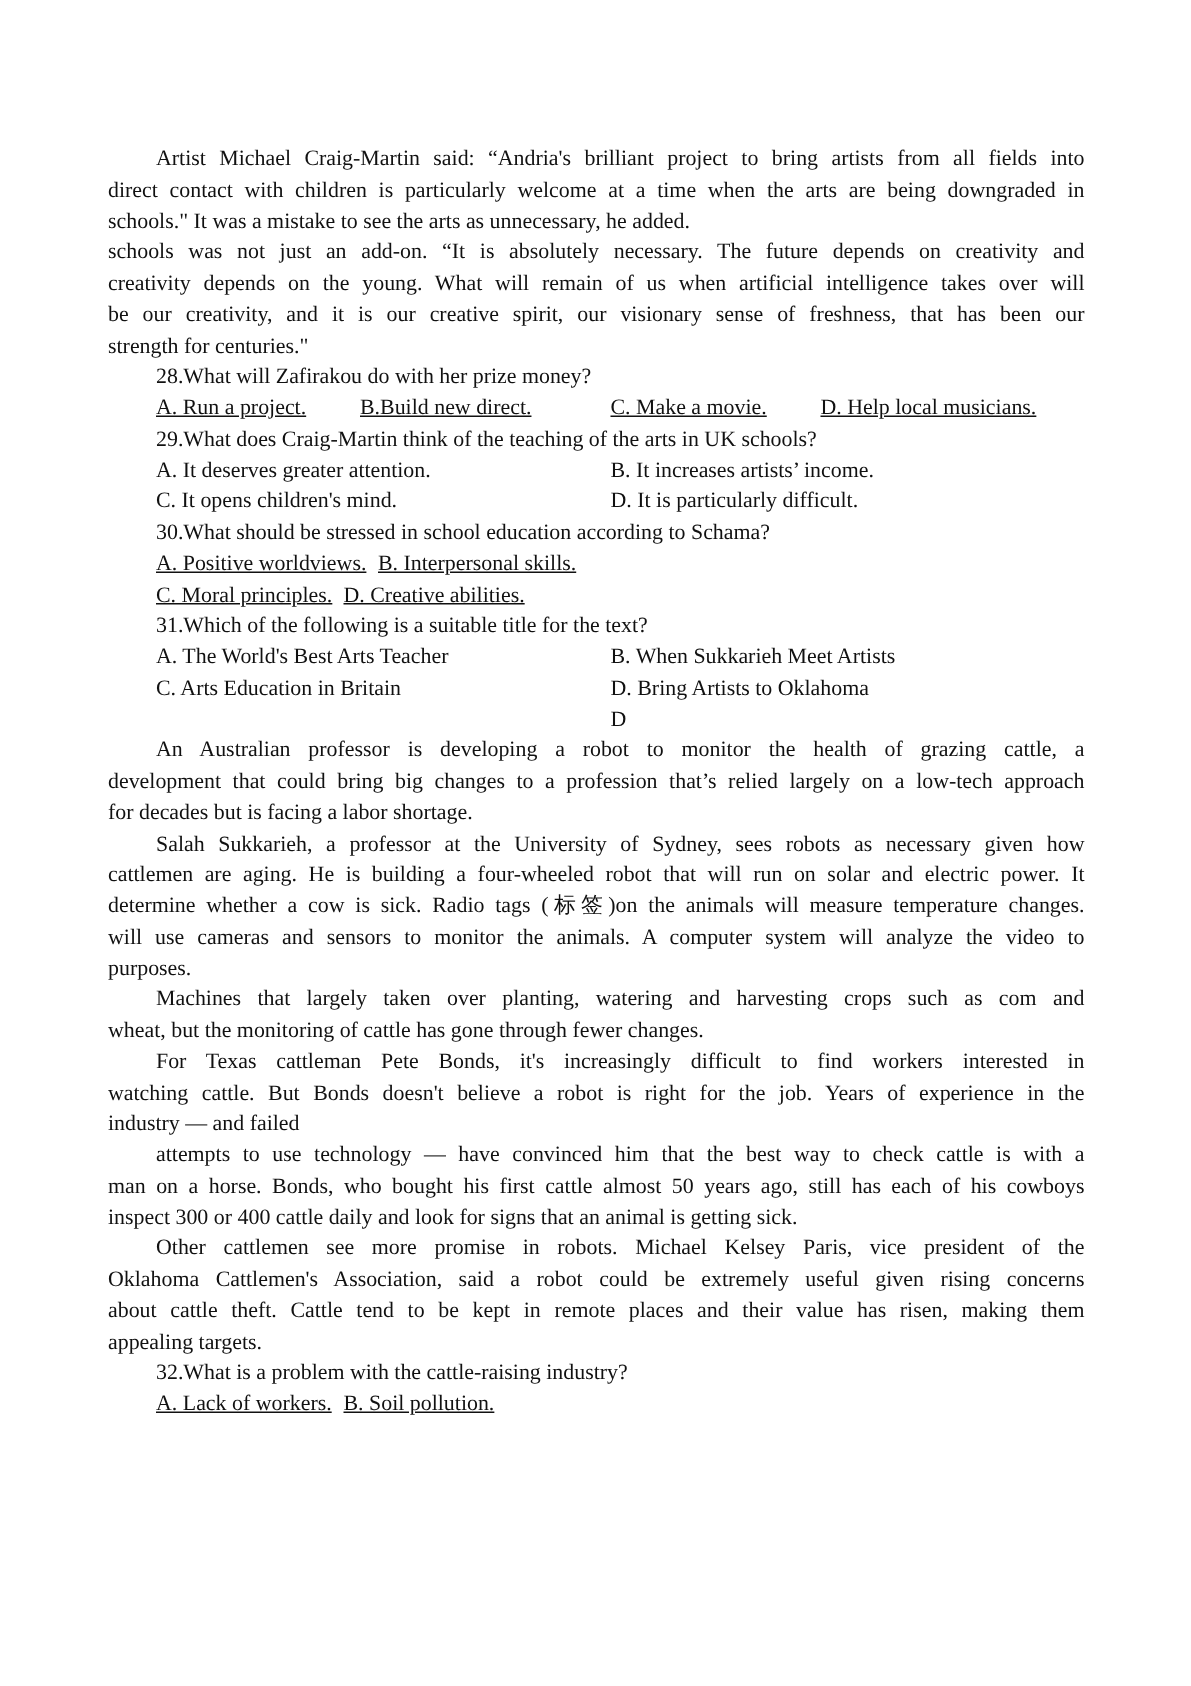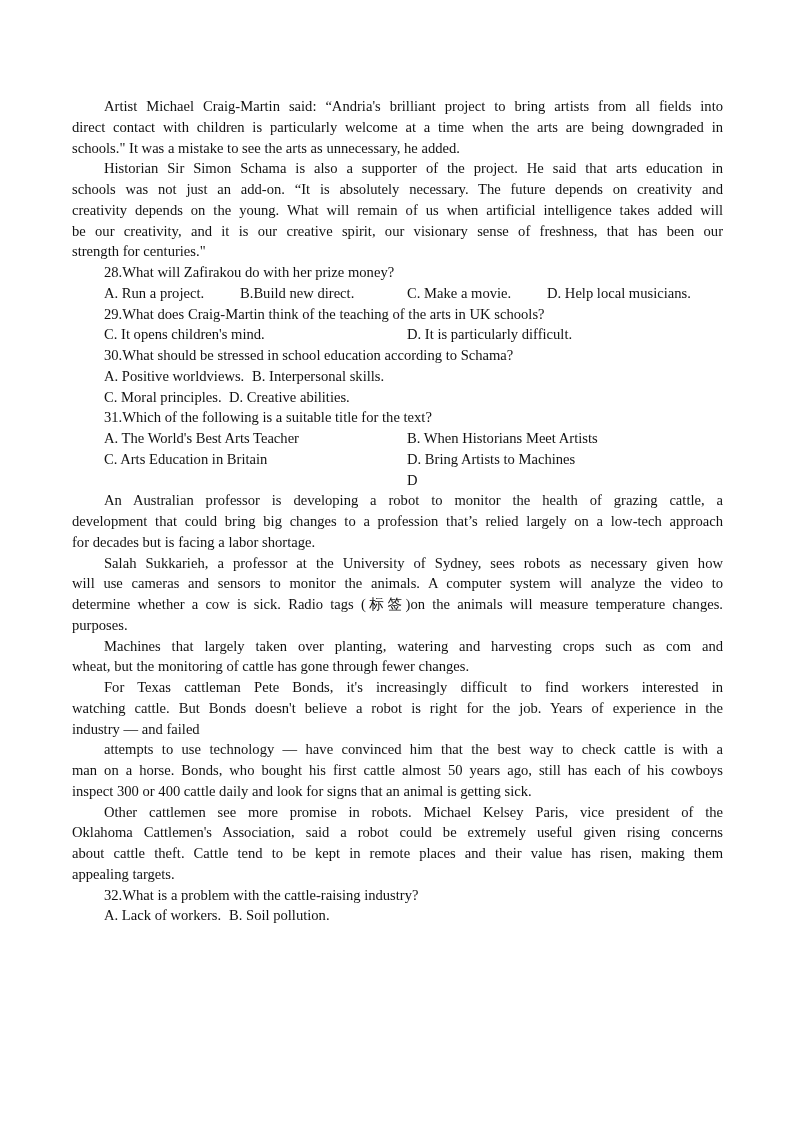--- a/index.html
+++ b/index.html
@@ -4,88 +4,92 @@
 <style>
   html,body{margin:0;padding:0;background:#ffffff;}
   body{width:794px;height:1124px;position:relative;overflow:hidden;
        font-family:"Liberation Serif","DejaVu Serif",serif;color:#111;font-size:14.6px;}
   .page{position:absolute;left:72px;top:96px;width:651px;}
   .line{height:20.75px;line-height:20.75px;white-space:nowrap;}
   .just{text-align:justify;text-align-last:justify;white-space:normal;}
   .indent{padding-left:32px;}
   .row{display:flex;}
   .c1{width:335px;}
-  .sp{display:inline-block;}
+  .sp{display:inline-block;text-decoration:underline;}
 </style>
 </head>
 <body>
 
 <div class="page">
 
   <div>
     <div class="line just indent">Artist Michael Craig-Martin said: “Andria's brilliant project to bring artists from all fields into</div>
     <div class="line just">direct contact with children is particularly welcome at a time when the arts are being downgraded in</div>
     <div class="line">schools." It was a mistake to see the arts as unnecessary, he added.</div>
   </div>
   <div>
-    <div class="line just indent">Historian Sir Simon Schama is also a supporter of the project. He said that arts education in</div>
     <div class="line just">schools was not just an add-on. “It is absolutely necessary. The future depends on creativity and</div>
-    <div class="line just">creativity depends on the young. What will remain of us when artificial intelligence takes added will</div>
+    <div class="line just">creativity depends on the young. What will remain of us when artificial intelligence takes over will</div>
     <div class="line just">be our creativity, and it is our creative spirit, our visionary sense of freshness, that has been our</div>
     <div class="line">strength for centuries."</div>
   </div>
 
   <div>
     <div class="line indent">28.What will Zafirakou do with her prize money?</div>
     <div class="line indent">
       <span class="sp" style="width:136px">A. Run a project.</span><span class="sp" style="width:167px">B.Build new direct.</span><span class="sp" style="width:140px">C. Make a movie.</span><span class="sp">D. Help local musicians.</span>
     </div>
   </div>
 
   <div>
     <div class="line indent">29.What does Craig-Martin think of the teaching of the arts in UK schools?</div>
+    <div class="line indent row">
+      <span class="c1" style="width:303px">A. It deserves greater attention.</span>
+        <span>B. It increases artists’ income.</span>
+    </div>
     <div class="line indent row">
       <span class="c1" style="width:303px">C. It opens children's mind.</span>
         <span>D. It is particularly difficult.</span>
     </div>
   </div>
 
   <div>
     <div class="line indent">30.What should be stressed in school education according to Schama?</div>
     <div class="line indent">
       <span class="sp" style="width:148px">A. Positive worldviews.</span><span class="sp">B. Interpersonal skills.</span>
     </div>
     <div class="line indent">
       <span class="sp" style="width:125px">C. Moral principles.</span><span class="sp">D. Creative abilities.</span>
     </div>
   </div>
 
   <div>
     <div class="line indent">31.Which of the following is a suitable title for the text?</div>
     <div class="line indent row">
       <span class="c1" style="width:303px">A. The World's Best Arts Teacher</span>
-        <span>B. When Historians Meet Artists</span>
+        <span>B. When Sukkarieh Meet Artists</span>
     </div>
     <div class="line indent row">
       <span class="c1" style="width:303px">C. Arts Education in Britain</span>
-        <span>D. Bring Artists to Machines</span>
+        <span>D. Bring Artists to Oklahoma</span>
     </div>
   </div>
 
   <div class="line" style="padding-left:335px">D</div>
 
   <div>
     <div class="line just indent">An Australian professor is developing a robot to monitor the health of grazing cattle, a</div>
     <div class="line just">development that could bring big changes to a profession that’s relied largely on a low-tech approach</div>
     <div class="line">for decades but is facing a labor shortage.</div>
   </div>
   <div>
     <div class="line just indent">Salah Sukkarieh, a professor at the University of Sydney, sees robots as necessary given how</div>
+    <div class="line just">cattlemen are aging. He is building a four-wheeled robot that will run on solar and electric power. It</div>
+    <div class="line just">determine whether a cow is sick. Radio tags (标签)on the animals will measure temperature changes.</div>
     <div class="line just">will use cameras and sensors to monitor the animals. A computer system will analyze the video to</div>
-    <div class="line just">determine whether a cow is sick. Radio tags (标签)on the animals will measure temperature changes.</div>
     <div class="line">purposes.</div>
   </div>
   <div>
     <div class="line just indent">Machines that largely taken over planting, watering and harvesting crops such as com and</div>
     <div class="line">wheat, but the monitoring of cattle has gone through fewer changes.</div>
   </div>
   <div>
     <div class="line just indent">For Texas cattleman Pete Bonds, it's increasingly difficult to find workers interested in</div>
     <div class="line just">watching cattle. But Bonds doesn't believe a robot is right for the job. Years of experience in the</div>
     <div class="line">industry — and failed</div>

